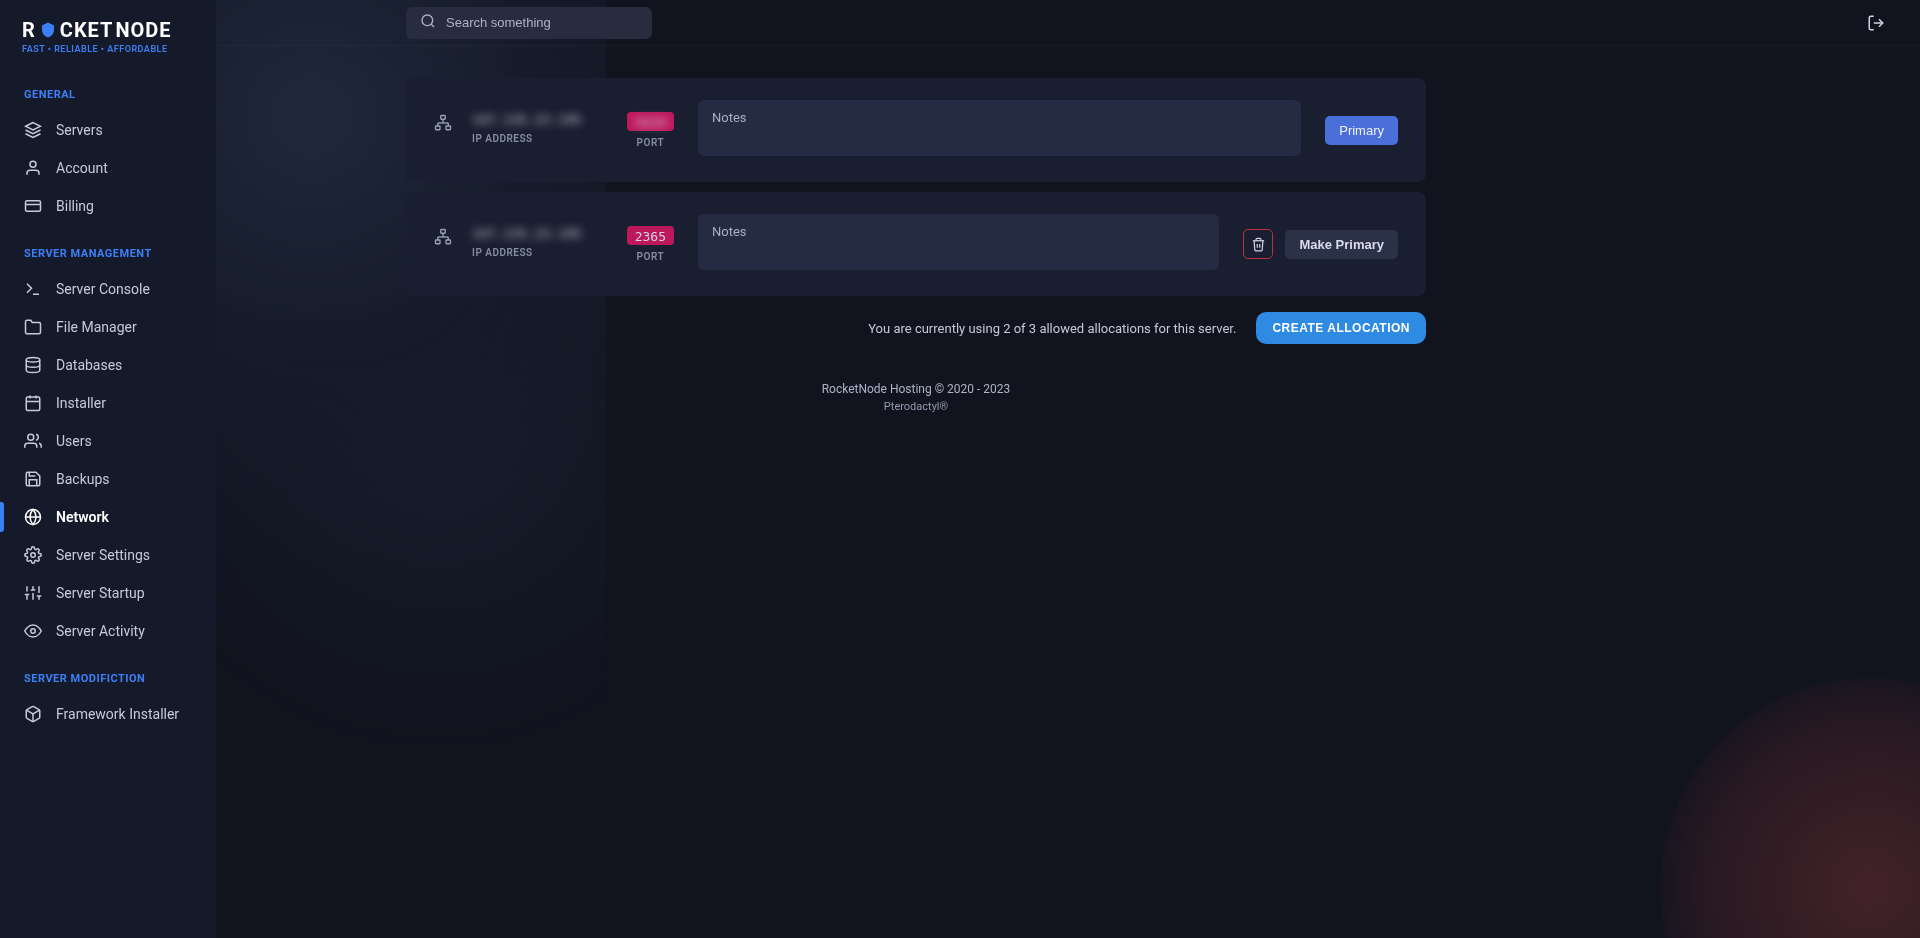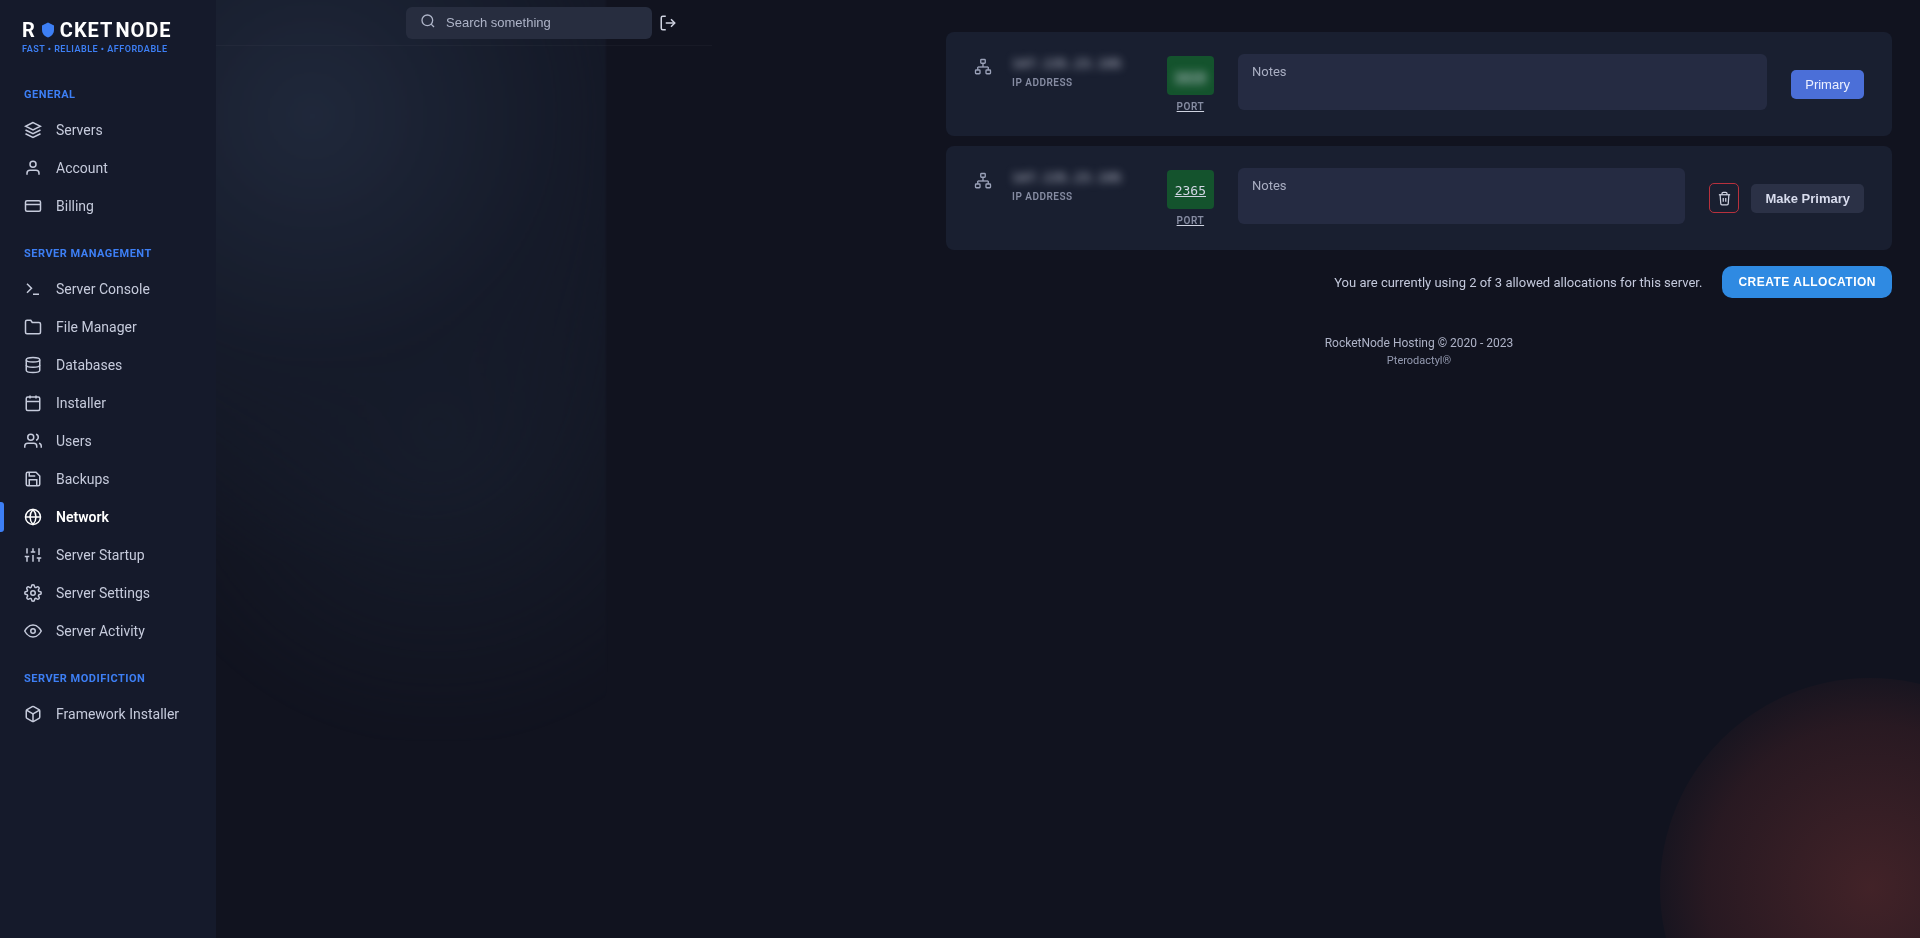--- a/index.html
+++ b/index.html
@@ -79,25 +79,24 @@
     align-items: center; justify-content: center;
     flex-shrink: 0;
   }
   .nav-icon svg { width: 18px; height: 18px; stroke: currentColor; fill: none; stroke-width: 2; }
   .nav-item.active .nav-icon svg { stroke: #fff; }
 
   
   .main {
     flex: 1;
     display: flex;
-    flex-direction: row;
+    flex-direction: column;
     position: relative;
     overflow: hidden;
     background: #11131f;
-    gap: 44px;
   }
   
   .bg-blob-left {
     position: absolute;
     top: -40px; left: -30px;
     width: 420px; height: 780px;
     background: radial-gradient(circle at 30% 20%, #2c3a52 0%, #1a2233 35%, transparent 65%),
                 radial-gradient(circle at 60% 60%, #1d2738 0%, transparent 60%);
     opacity: 0.55;
     pointer-events: none;
@@ -196,25 +195,25 @@
     color: #d2d6e4;
     white-space: nowrap;
   }
   .ip-value.blur, .port-value.blur { filter: blur(4px); }
   .field-label {
     font-size: 10px;
     letter-spacing: 0.5px;
     color: #868ca2;
     font-weight: 600;
   }
-  .port-col { margin-left: auto; text-decoration: underline; }
+  .port-col { margin-left: auto; }
   .port-badge {
-    background: #14532d;
+    background: #be185d;
     border-radius: 4px;
-    padding: 10px 8px;
+    padding: 0 8px;
     display: inline-block;
   }
 
   .notes-wrap {
     flex: 1;
   }
   .notes-input {
     width: 100%;
     height: 56px;
     background: #252b42;
@@ -489,32 +488,32 @@
           <span class="nav-icon">
             <svg viewBox="0 0 24 24">
               <use href="#i-globe"></use>
             </svg>
           </span>
           <span>Network</span>
         </div>
         <div class="nav-item">
           <span class="nav-icon">
             <svg viewBox="0 0 24 24">
+              <use href="#i-settings"></use>
+            </svg>
+          </span>
+          <span>Server Settings</span>
+        </div>
+        <div class="nav-item">
+          <span class="nav-icon">
+            <svg viewBox="0 0 24 24">
               <use href="#i-sliders"></use>
             </svg>
           </span>
           <span>Server Startup</span>
-        </div>
-        <div class="nav-item">
-          <span class="nav-icon">
-            <svg viewBox="0 0 24 24">
-              <use href="#i-settings"></use>
-            </svg>
-          </span>
-          <span>Server Settings</span>
         </div>
         <div class="nav-item">
           <span class="nav-icon">
             <svg viewBox="0 0 24 24">
               <use href="#i-eye"></use>
             </svg>
           </span>
           <span>Server Activity</span>
         </div>
         <div class="nav-section-title">SERVER MODIFICTION</div>

